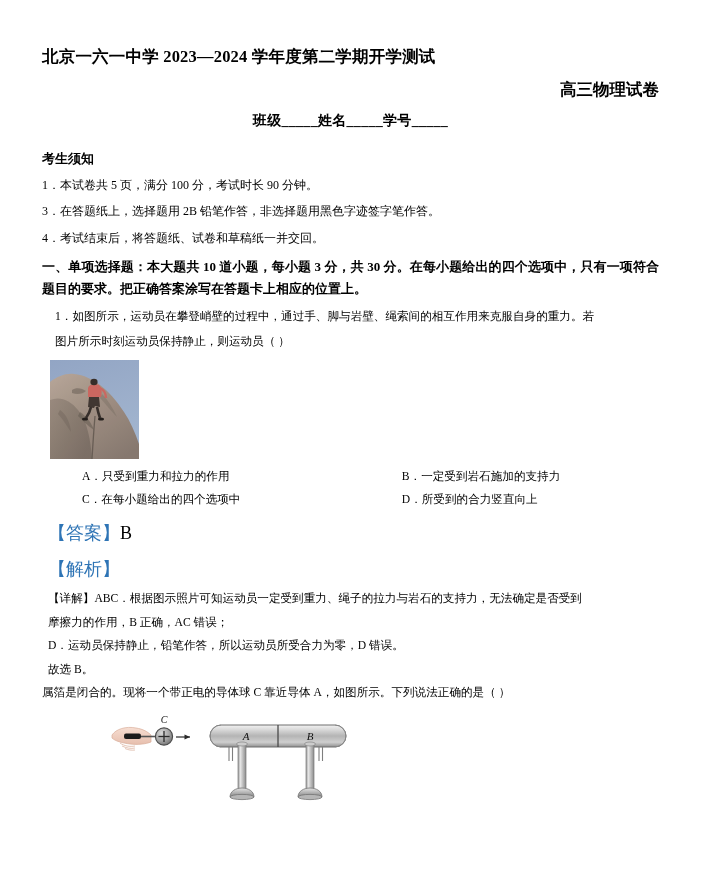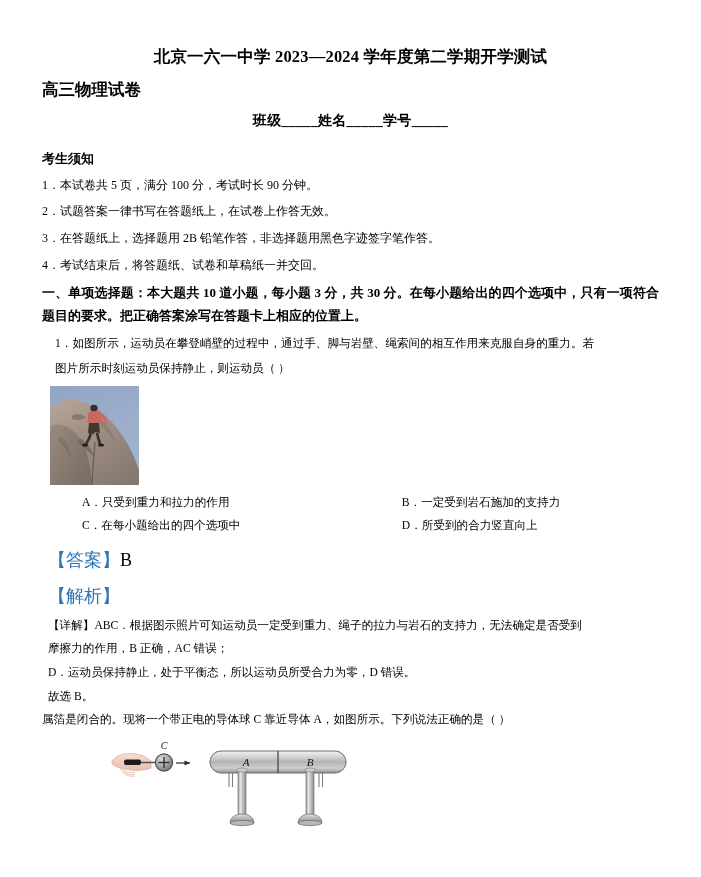--- a/index.html
+++ b/index.html
@@ -21,29 +21,28 @@
     height: 877px;
     padding: 0;
     box-sizing: border-box;
   }
   .inner {
     padding: 45px 42px 0 42px;
   }
 
   
   .doc-title {
-    text-align: center;
     font-size: 16.5px;
     font-weight: bold;
     letter-spacing: 0.2px;
     line-height: 1.45;
     margin: 0 0 9px 0;
   }
   .doc-subtitle {
-    text-align: left;
+    text-align: right;
     font-size: 16.5px;
     font-weight: bold;
     line-height: 1.45;
     margin: 0 0 10px 0;
   }
   .id-line {
     text-align: center;
     font-size: 14px;
     font-weight: bold;
     letter-spacing: 0.3px;
@@ -149,21 +148,20 @@
 
 <div class="page">
   <div class="inner">
 
     <div class="doc-title">北京一六一中学 2023—2024 学年度第二学期开学测试</div>
     <div class="doc-subtitle">高三物理试卷</div>
     <div class="id-line">班级_____姓名_____学号_____</div>
 
     <div class="notice-title">考生须知</div>
     <div class="notice-item">1．本试卷共 5 页，满分 100 分，考试时长 90 分钟。</div>
-    <div class="notice-item">2．试题答案一律书写在答题纸上，在试卷上作答无效。</div>
     <div class="notice-item">3．在答题纸上，选择题用 2B 铅笔作答，非选择题用黑色字迹签字笔作答。</div>
     <div class="notice-item">4．考试结束后，将答题纸、试卷和草稿纸一并交回。</div>
 
     <div class="section-head">一、单项选择题：本大题共 10 道小题，每小题 3 分，共 30 分。在每小题给出的四个选项中，只有一项符合题目的要求。把正确答案涂写在答题卡上相应的位置上。</div>
 
     <div>
       <div class="q-stem q-indent">1．如图所示，运动员在攀登峭壁的过程中，通过手、脚与岩壁、绳索间的相互作用来克服自身的重力。若</div>
       <div class="q-stem q-indent">图片所示时刻运动员保持静止，则运动员（      ）</div>
 
       <div class="photo-wrap">
@@ -229,21 +227,21 @@
       <div class="ans-line">
         <span class="tag-blue">【答案】</span><span>B</span>
       </div>
       <div class="ans-line">
         <span class="tag-blue">【解析】</span>
       </div>
       <div class="exp-line">
         <span>【详解】</span><span>ABC．根据图示照片可知运动员一定受到重力、绳子的拉力与岩石的支持力，无法确定是否受到</span>
       </div>
       <div class="exp-line">摩擦力的作用，B 正确，AC 错误；</div>
-      <div class="exp-line">D．运动员保持静止，处于平衡态，所以运动员所受合力为零，D 错误。</div>
+      <div class="exp-line">D．运动员保持静止，铅笔作答，所以运动员所受合力为零，D 错误。</div>
       <div class="exp-line">故选 B。</div>
     </div>
 
     <div>
       <div class="q-stem">属箔是闭合的。现将一个带正电的导体球 C 靠近导体 A，如图所示。下列说法正确的是（      ）</div>
 
       <div class="fig2-wrap">
         <svg class="fig2" width="250" height="95" viewBox="0 0 250 95">
           <defs>
             <linearGradient id="barGrad" x1="0" y1="0" x2="0" y2="1">

